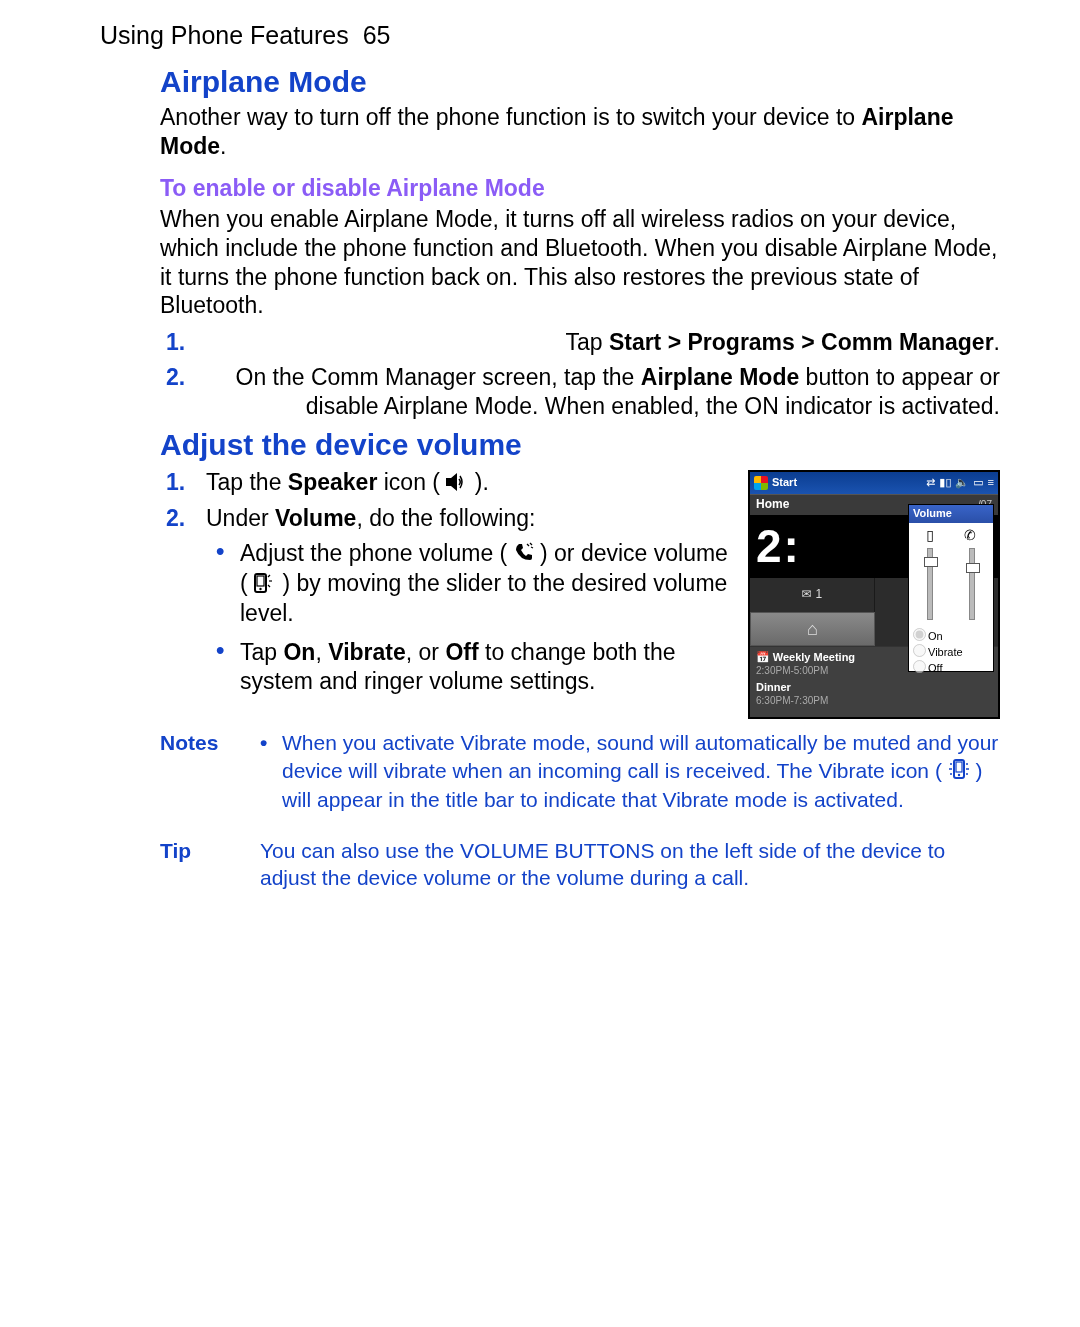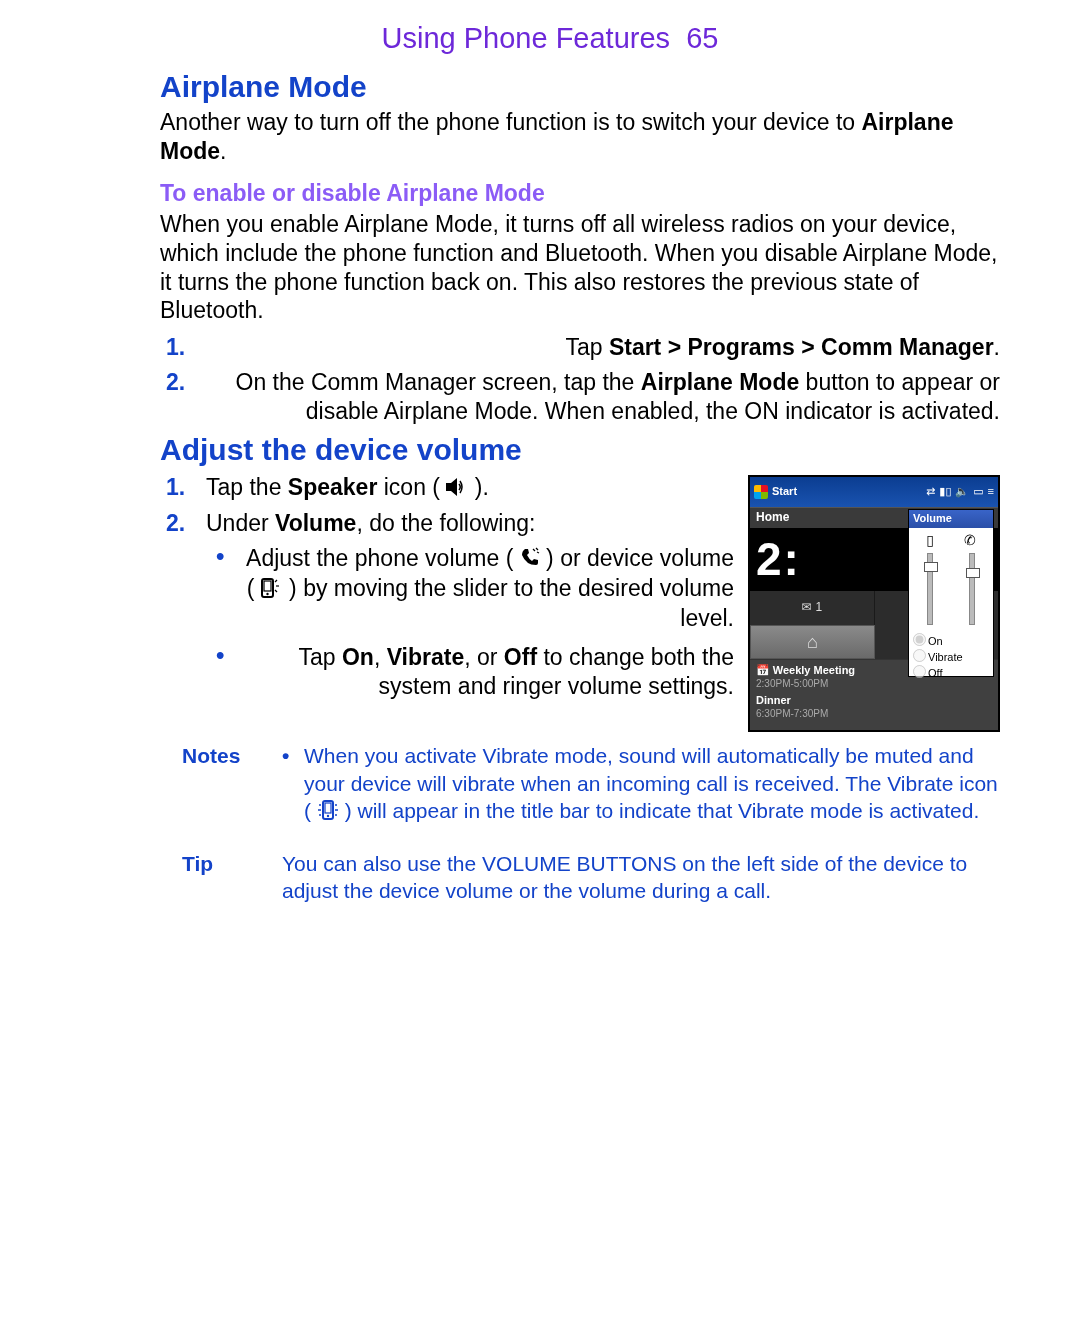--- a/index.html
+++ b/index.html
@@ -12,23 +12,23 @@
     box-sizing: border-box;
     width: 1080px;
     min-height: 1327px;
     padding: 20px 80px 60px 100px;
     font-family: "Segoe UI", "Myriad Pro", "Helvetica Neue", Arial, sans-serif;
     color: #000;
     font-size: 23px;
     line-height: 1.25;
   }
   .running-head {
-    text-align: center;
-    color: #6d28d9;
-    font-size: 29px;
+    text-align: left;
+    color: #000000;
+    font-size: 25px;
     margin-bottom: 12px;
   }
   h2.section-head {
     color: #1343c9;
     font-weight: 700;
     font-size: 30px;
     margin: 4px 0 2px 60px;
   }
   .body-para {
     margin: 0 0 6px 60px;
@@ -88,21 +88,20 @@
     color: #1343c9;
   }
   ul.bullets {
     list-style: none;
     margin: 6px 0 0 0;
     padding-left: 34px;
   }
   ul.bullets > li {
     position: relative;
     margin-bottom: 10px;
-    text-align: right;
   }
   ul.bullets > li::before {
     content: "•";
     position: absolute;
     left: -24px;
     top: 0;
     color: #1343c9;
     font-weight: 700;
     font-size: 24px;
     line-height: 1;
@@ -111,21 +110,20 @@
     display: flex;
     margin: 10px 0 0 60px;
     color: #1343c9;
     font-size: 21px;
     line-height: 1.3;
   }
   .notes-label {
     width: 100px;
     min-width: 100px;
     font-weight: 700;
-    margin-left: 22px;
   }
   .notes-body {
     flex: 1;
   }
   .notes-body ul {
     list-style: none;
     margin: 0;
     padding: 0;
   }
   .notes-body ul > li {
@@ -154,21 +152,21 @@
     margin-left: 4px;
     font-family: Tahoma, Arial, sans-serif;
     font-size: 11px;
     color: #fff;
     background: #222;
     position: relative;
     user-select: none;
   }
   .shot-titlebar {
     background: linear-gradient(#0b3d91,#1a53b0);
-    height: 30px;
+    height: 22px;
     display: flex;
     align-items: center;
     padding: 0 4px;
     gap: 4px;
   }
   .win-flag {
     width: 14px; height: 14px;
     display: inline-block;
     background: conic-gradient(#e81123 0 25%, #7fba00 0 50%, #00a4ef 0 75%, #ffb900 0 100%);
     border-radius: 2px;

